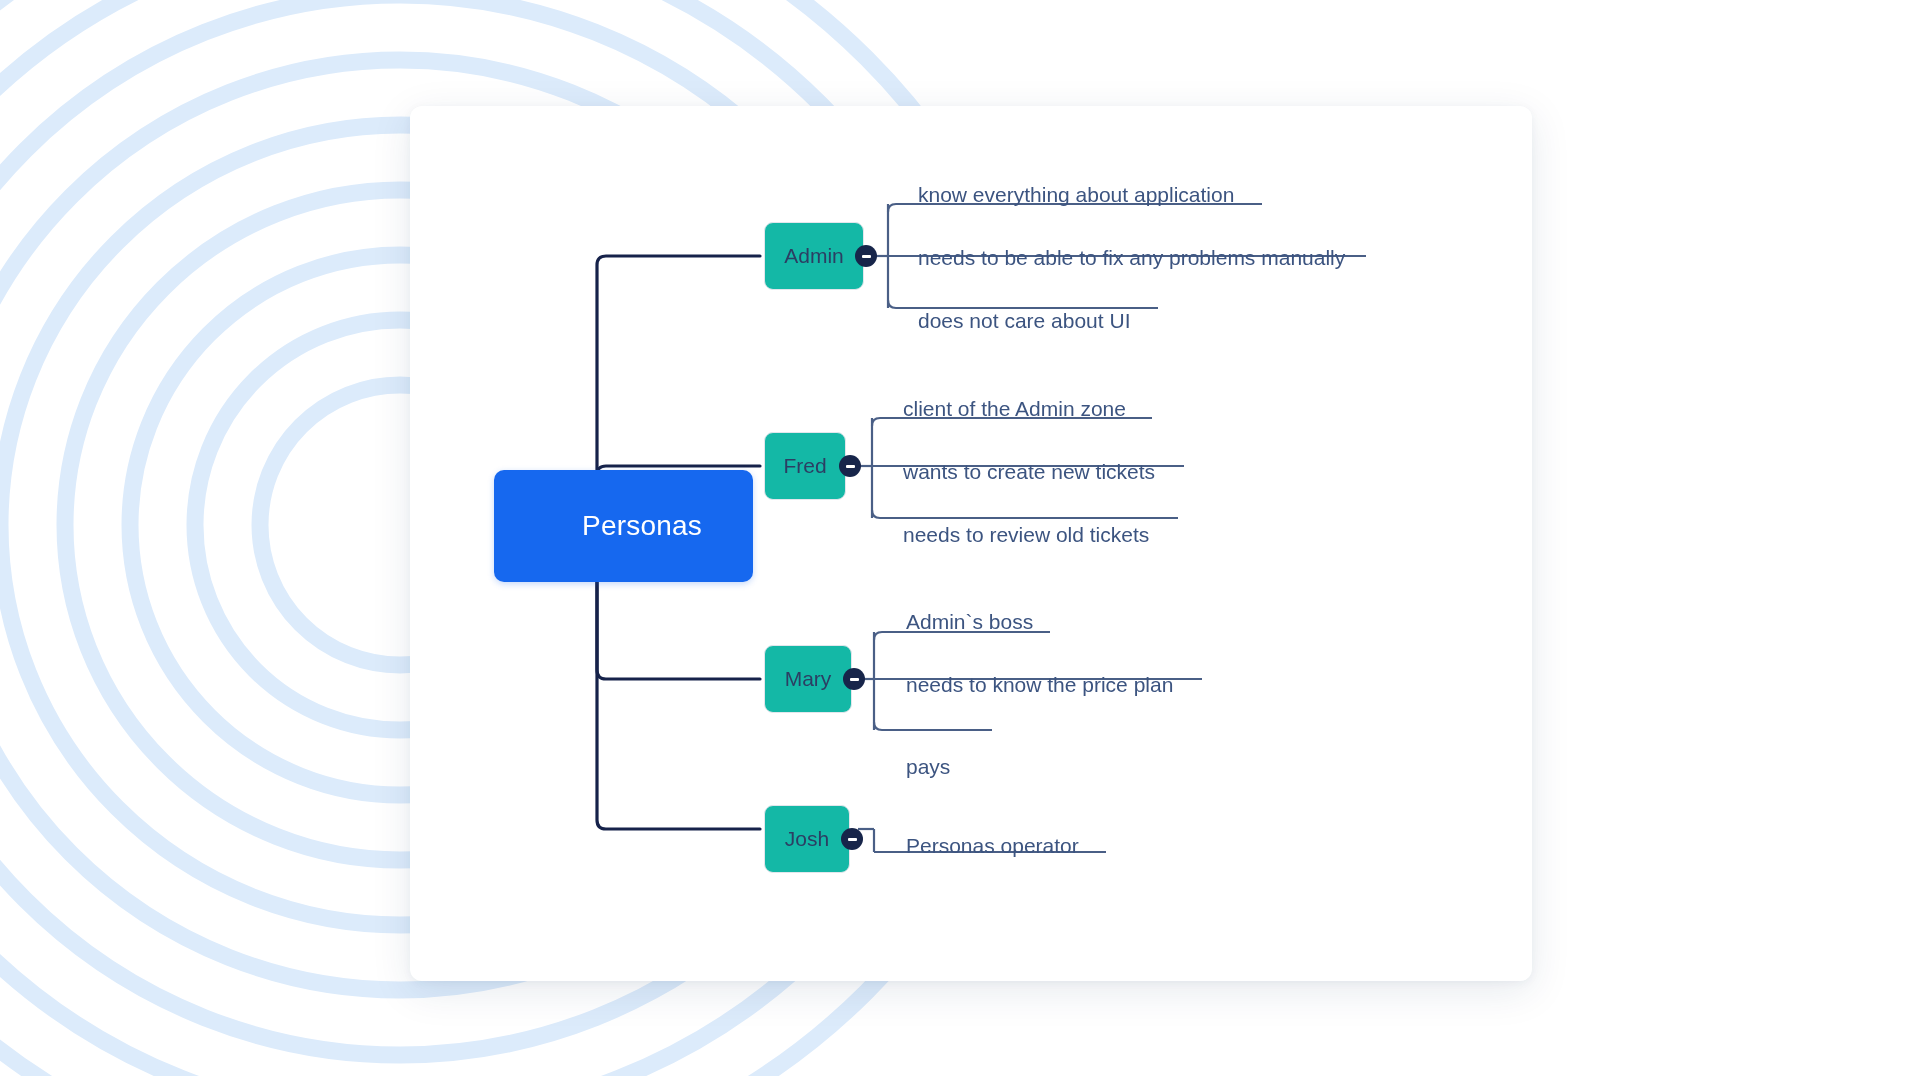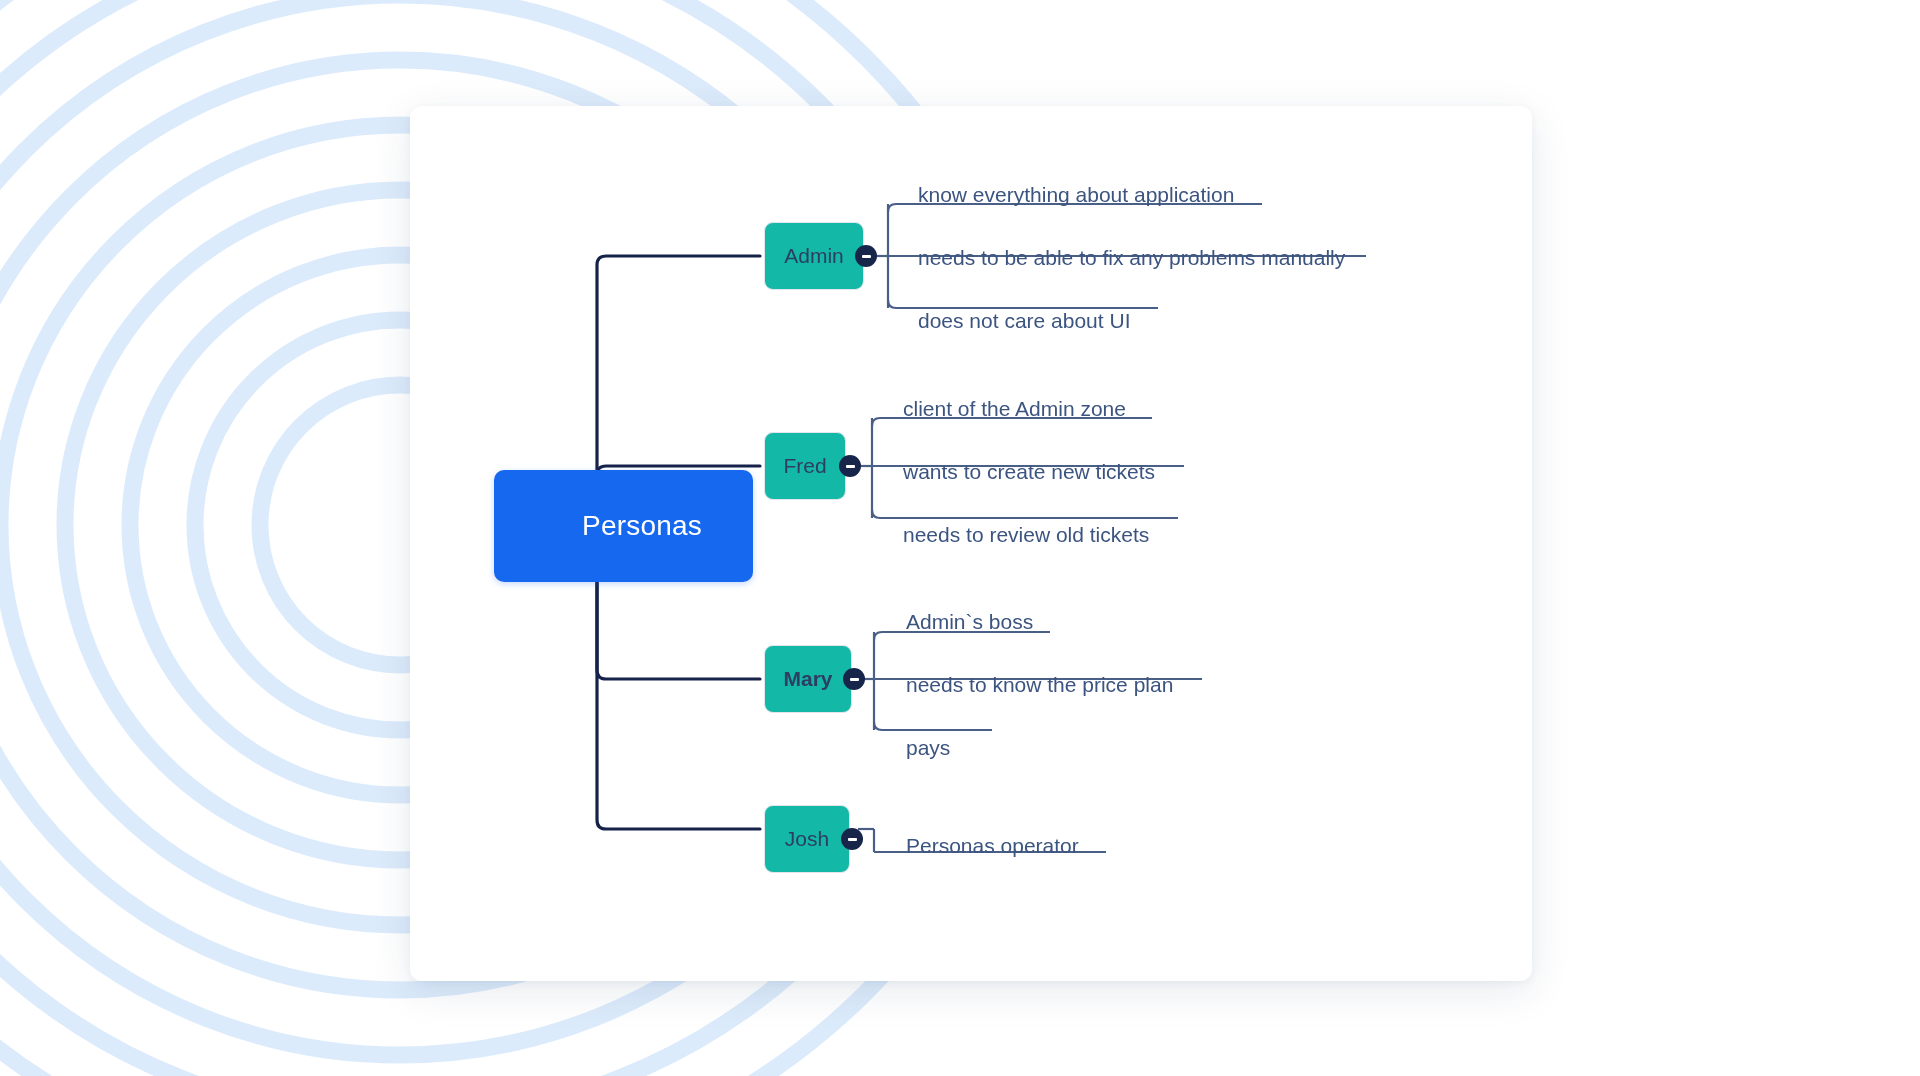--- a/index.html
+++ b/index.html
@@ -184,29 +184,29 @@
   <div class="branch-node" style="left:764px; top:432px; width:82px; height:68px;">
     <span>Fred</span>
   </div>
   <div class="toggle" style="left:839px; top:455px;">
     <span class="minus"></span>
   </div>
   <div class="leaf-label" style="left:903px; top:398px;">client of the Admin zone</div>
   <div class="leaf-label" style="left:903px; top:461px;">wants to create new tickets</div>
   <div class="leaf-label" style="left:903px; top:524px;">needs to review old tickets</div>
 
-  <div class="branch-node" style="left:764px; top:645px; width:88px; height:68px;font-weight:bold;">
+  <div class="branch-node" style="left:764px; top:645px; width:88px; height:68px;">
     <span>Mary</span>
   </div>
   <div class="toggle" style="left:843px; top:668px;">
     <span class="minus"></span>
   </div>
   <div class="leaf-label" style="left:906px; top:611px;">Admin`s boss</div>
   <div class="leaf-label" style="left:906px; top:674px;text-align:right;">needs to know the price plan</div>
-  <div class="leaf-label" style="left:906px; top:737px;">pays</div>
+  <div class="leaf-label" style="left:906px; top:756px;">pays</div>
 
   <div class="branch-node" style="left:764px; top:805px; width:86px; height:68px;">
     <span>Josh</span>
   </div>
   <div class="toggle" style="left:841px; top:828px;">
     <span class="minus"></span>
   </div>
   <div class="leaf-label" style="left:906px; top:835px;">Personas operator</div>
 
 </div>

